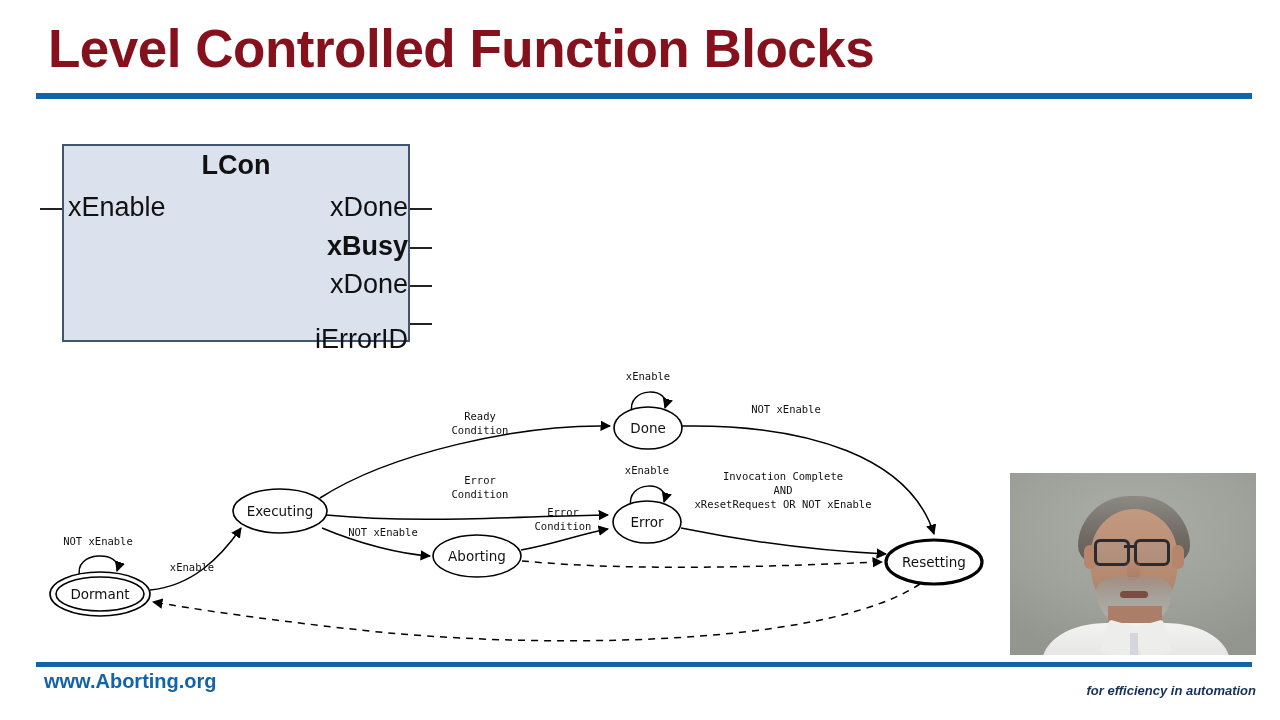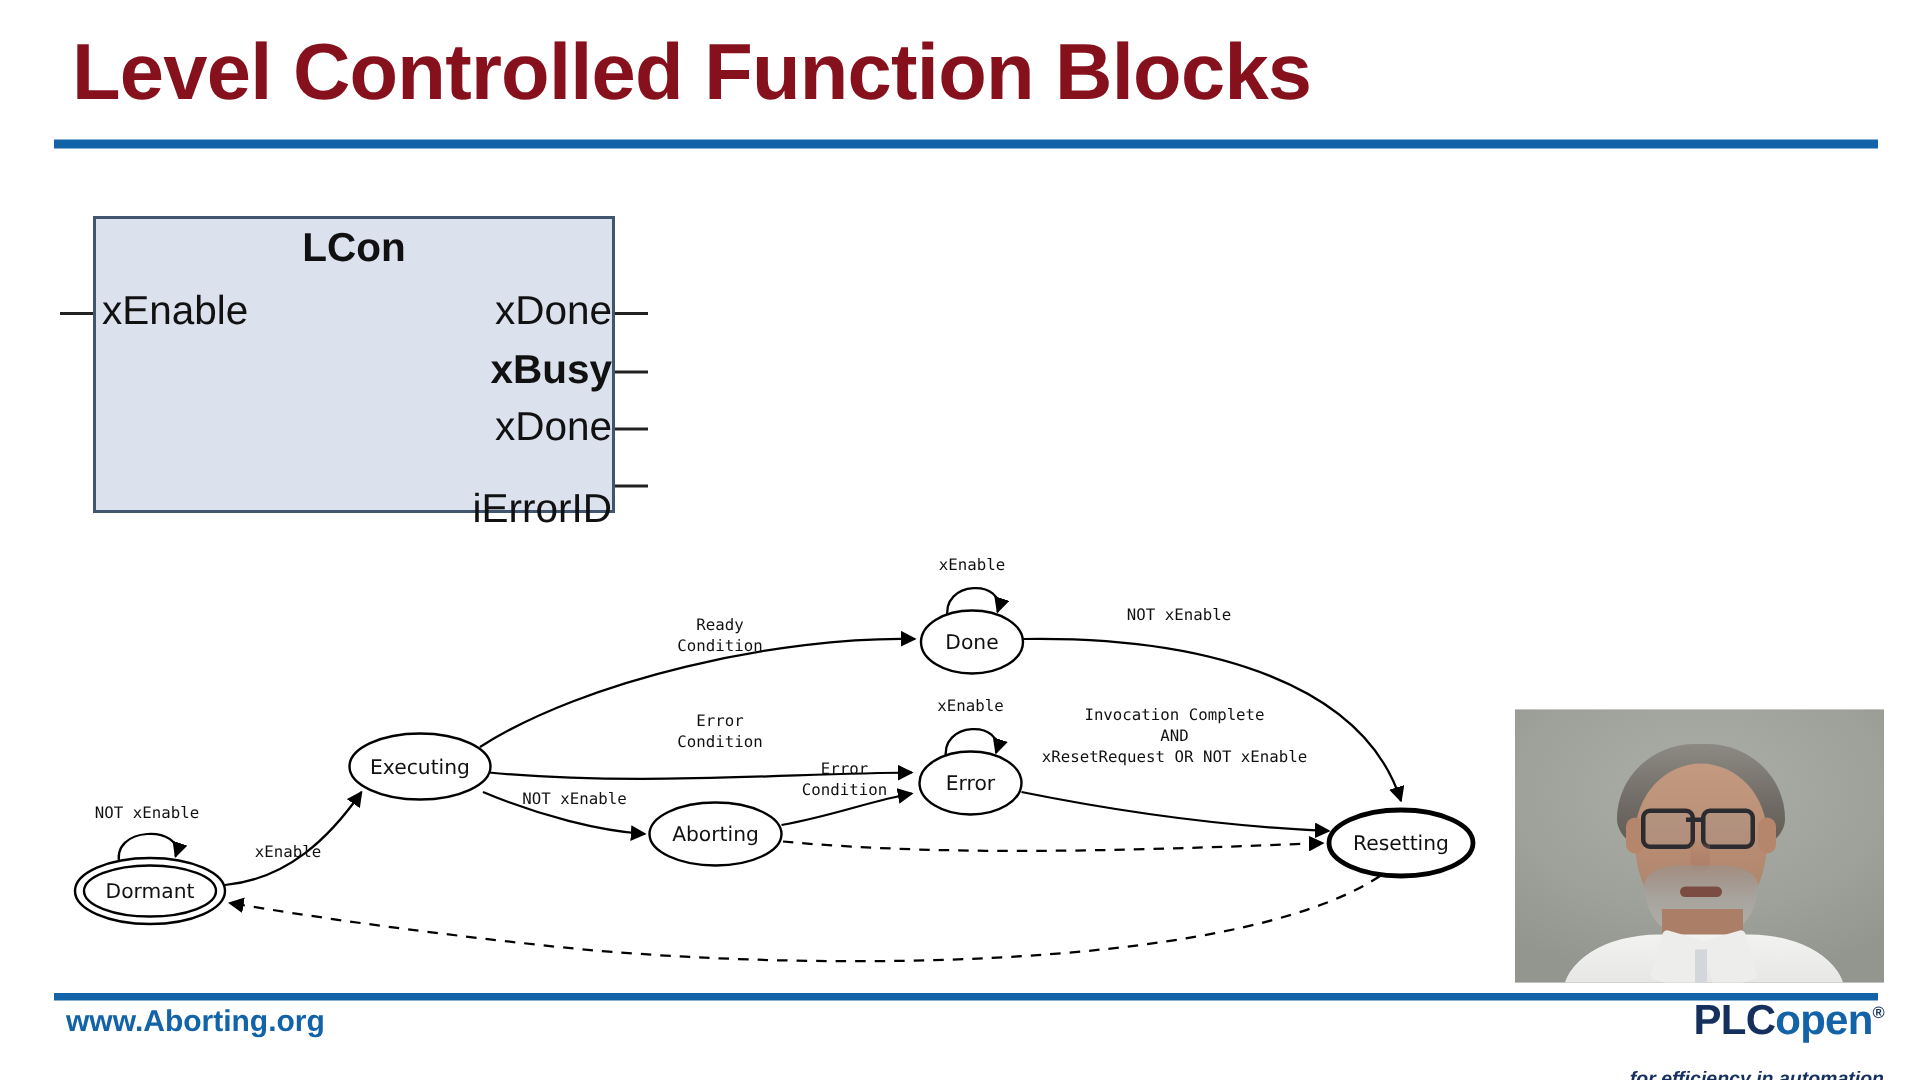--- a/index.html
+++ b/index.html
@@ -423,15 +423,14 @@
   <div id="pv-neck"></div>
   <div id="pv-shirt"></div>
   <div id="pv-collar-l"></div>
   <div id="pv-collar-r"></div>
   <div id="pv-placket"></div>
 </div>
 
 <div id="footer-rule"></div>
 <div id="footer-url">www.Aborting.org</div>
 <div id="footer-logo">
-  <div id="logo-wordmark"><span id="logo-plc">PLC</span><span id="logo-open">open</span><span id="logo-reg">®</span></div>
   <div id="logo-tagline">for efficiency in automation</div>
 </div>
 
 </body></html>

